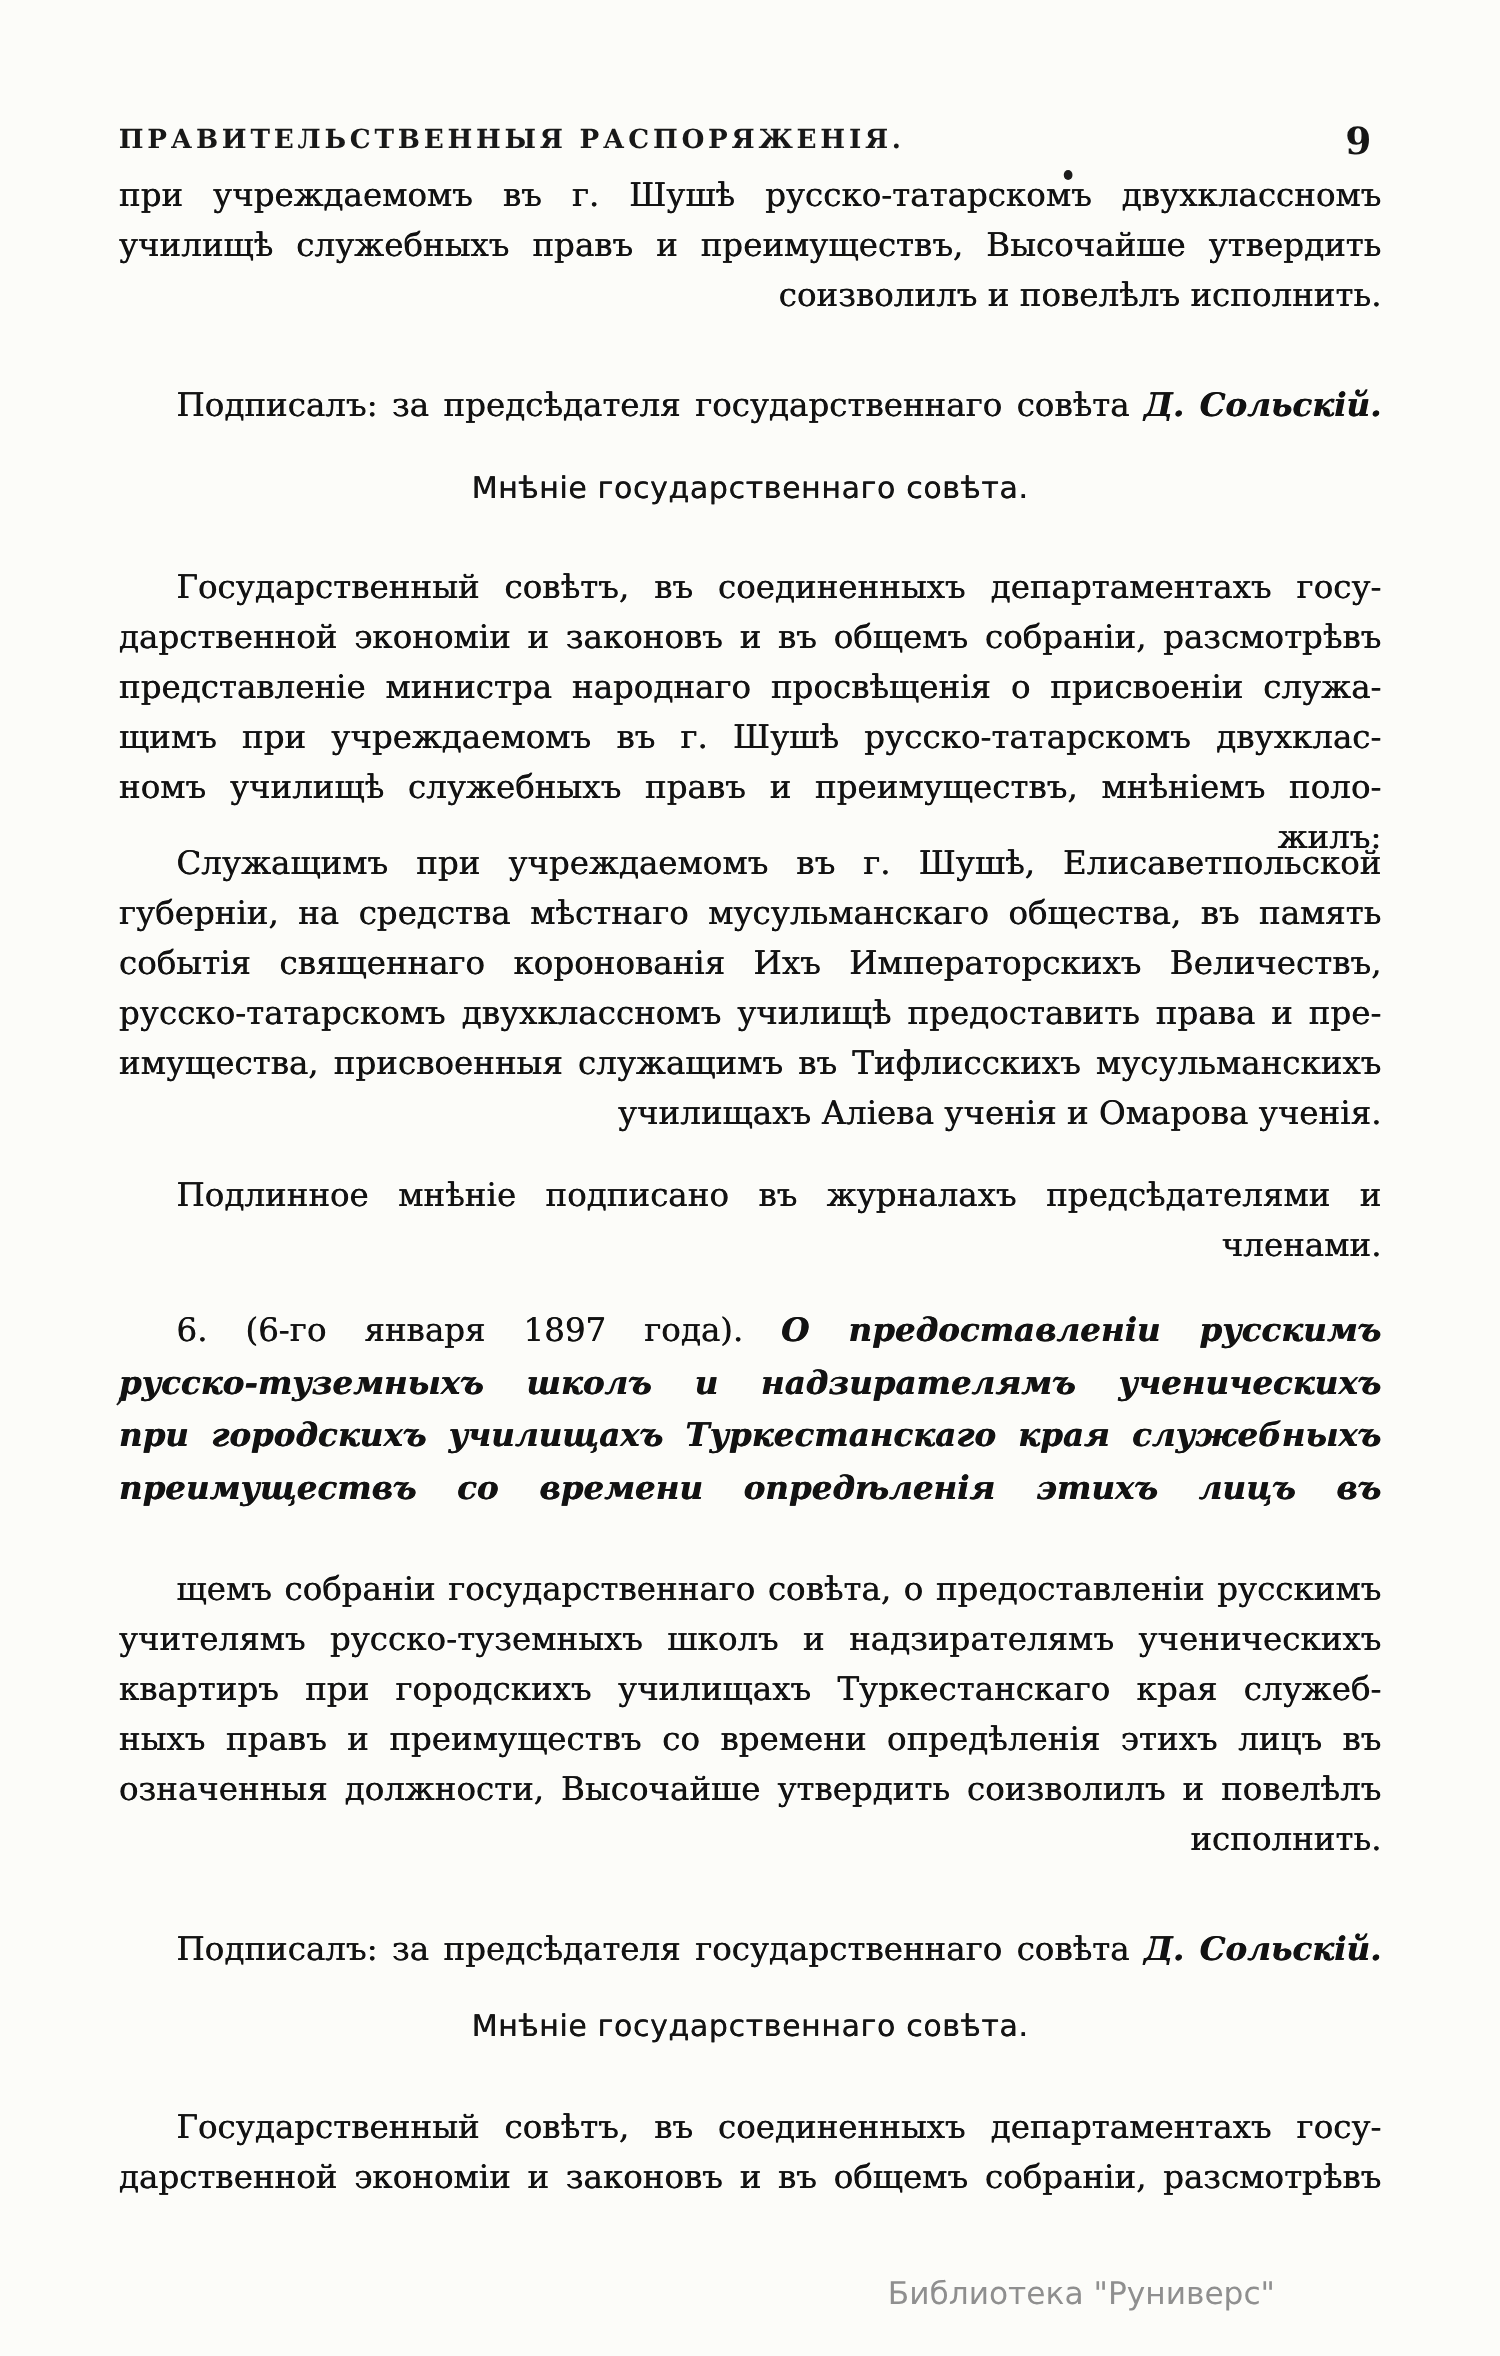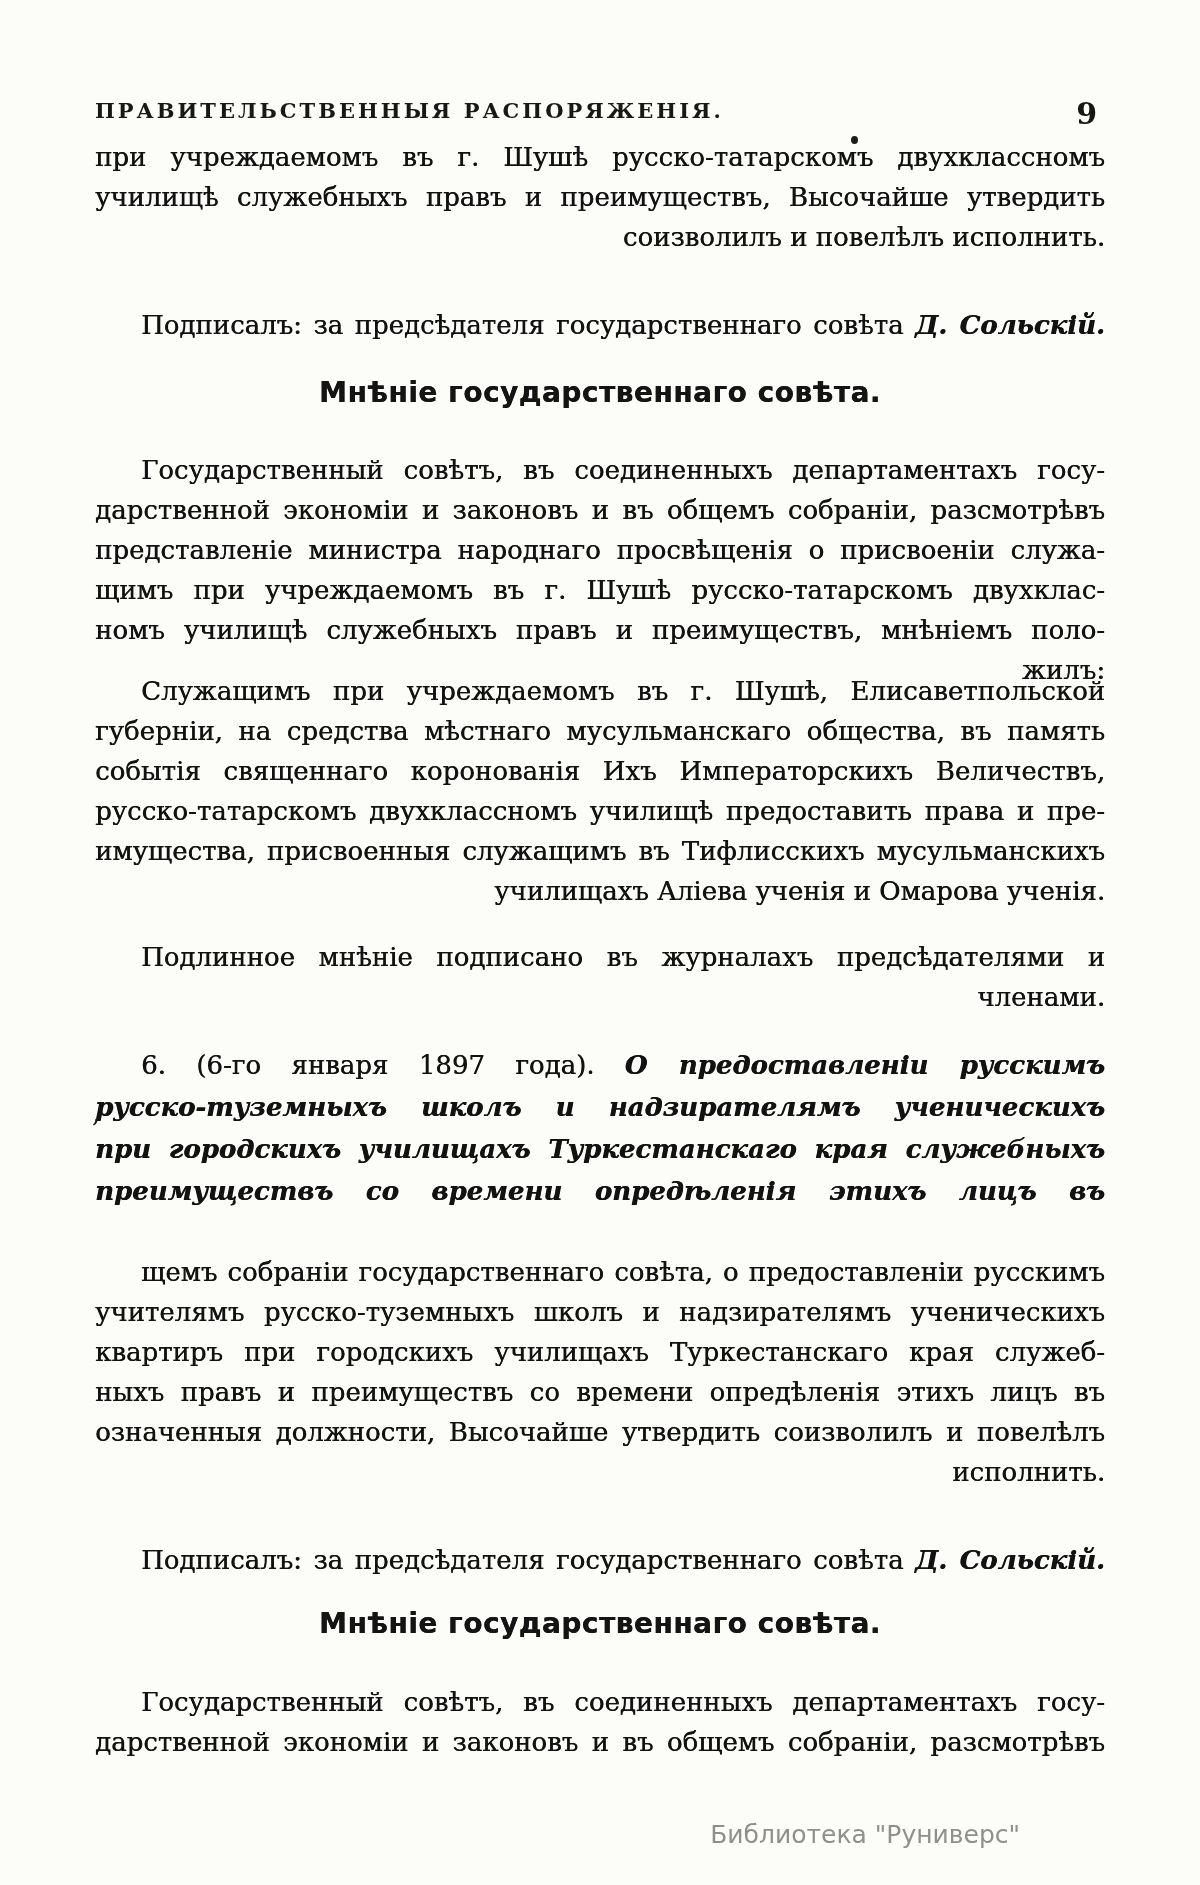--- a/index.html
+++ b/index.html
@@ -16,21 +16,21 @@
     font-weight:bold; font-size:30px; color:#161616; }
   
   .block { position:absolute; left:95px; width:1010px; }
   .line { font-size:26px; line-height:40px; height:40px; overflow:hidden;
     text-align:right; text-shadow:0.4px 0 0 currentColor; }
   .section-title .line { line-height:42px; height:42px; }
   .line.j { text-align:justify; text-align-last:justify; }
   .indent .line:first-child { text-indent:46px; }
   .it { font-style:italic;font-weight:bold; }
   .heading { text-align:center; font-family:"DejaVu Sans", sans-serif;
-    font-weight:bold; font-size:28px; letter-spacing:0.5px; color:#141414;
+    font-weight:normal; font-size:24px; letter-spacing:0.5px; color:#141414;
     text-shadow:0.3px 0 0 currentColor; }
   
   .artifact-comma { position:absolute; left:92px; top:1098px;
     font-size:26px; color:#1a1a1a; }
   .artifact-dot { position:absolute; left:851px; top:136px; width:7px; height:8px;
     background:#1c1c1c; border-radius:50%; }
   
   .watermark { position:absolute; top:1820px; right:180px;
     font-family:"DejaVu Sans", sans-serif; font-size:25px; color:#8f8f8f; }
 </style>

